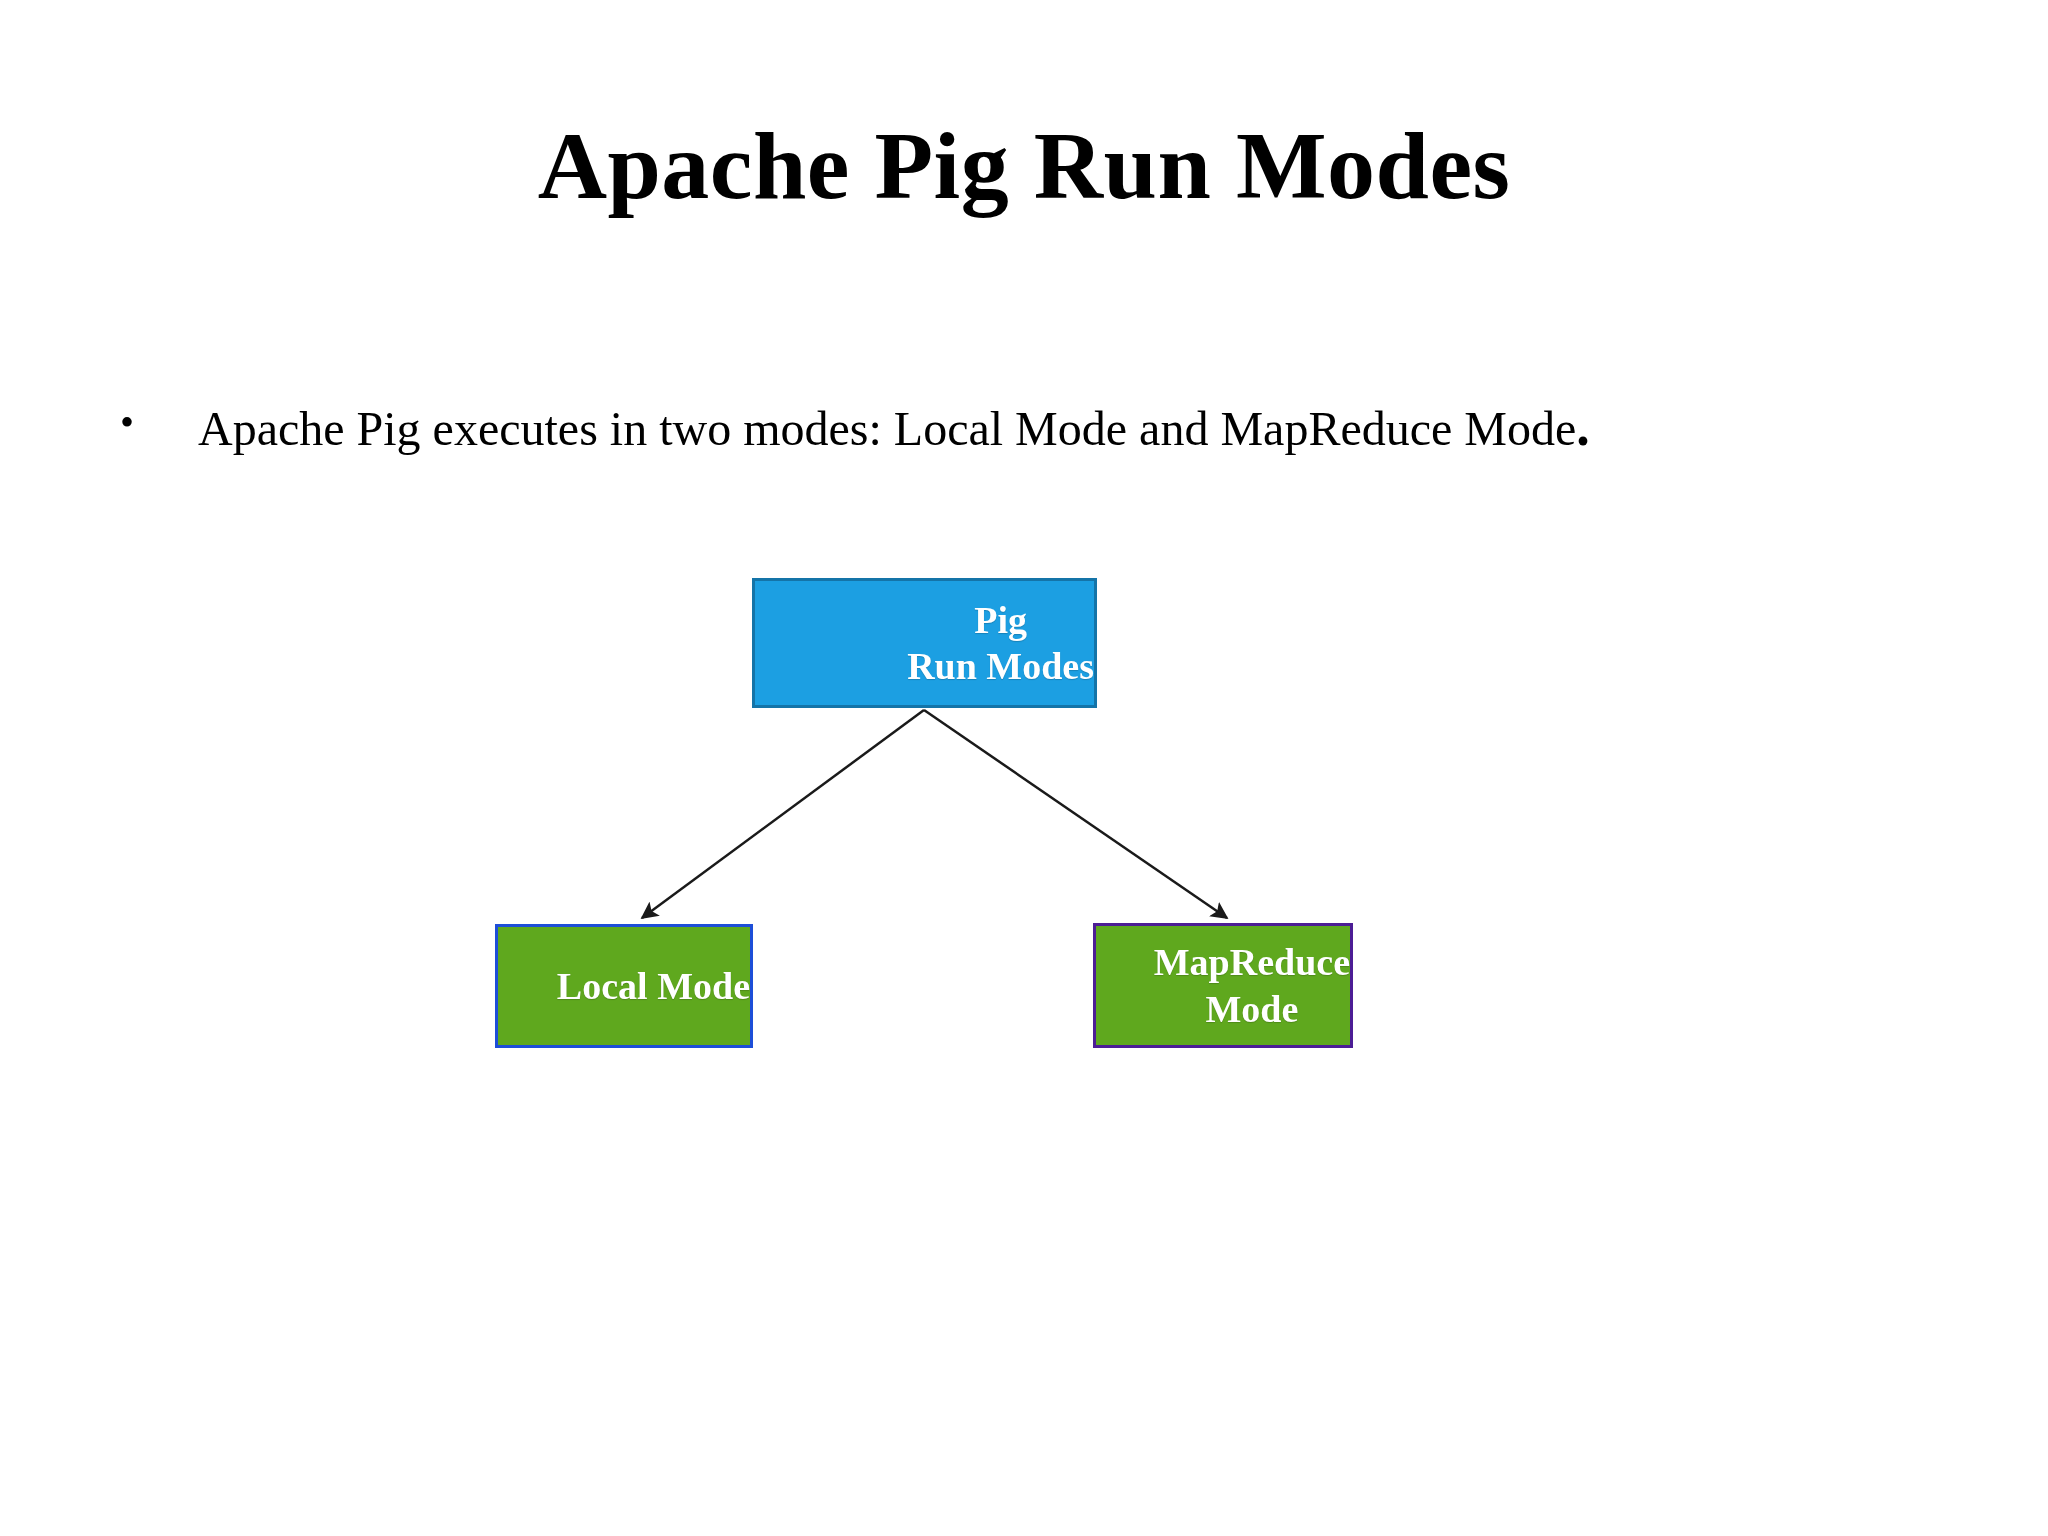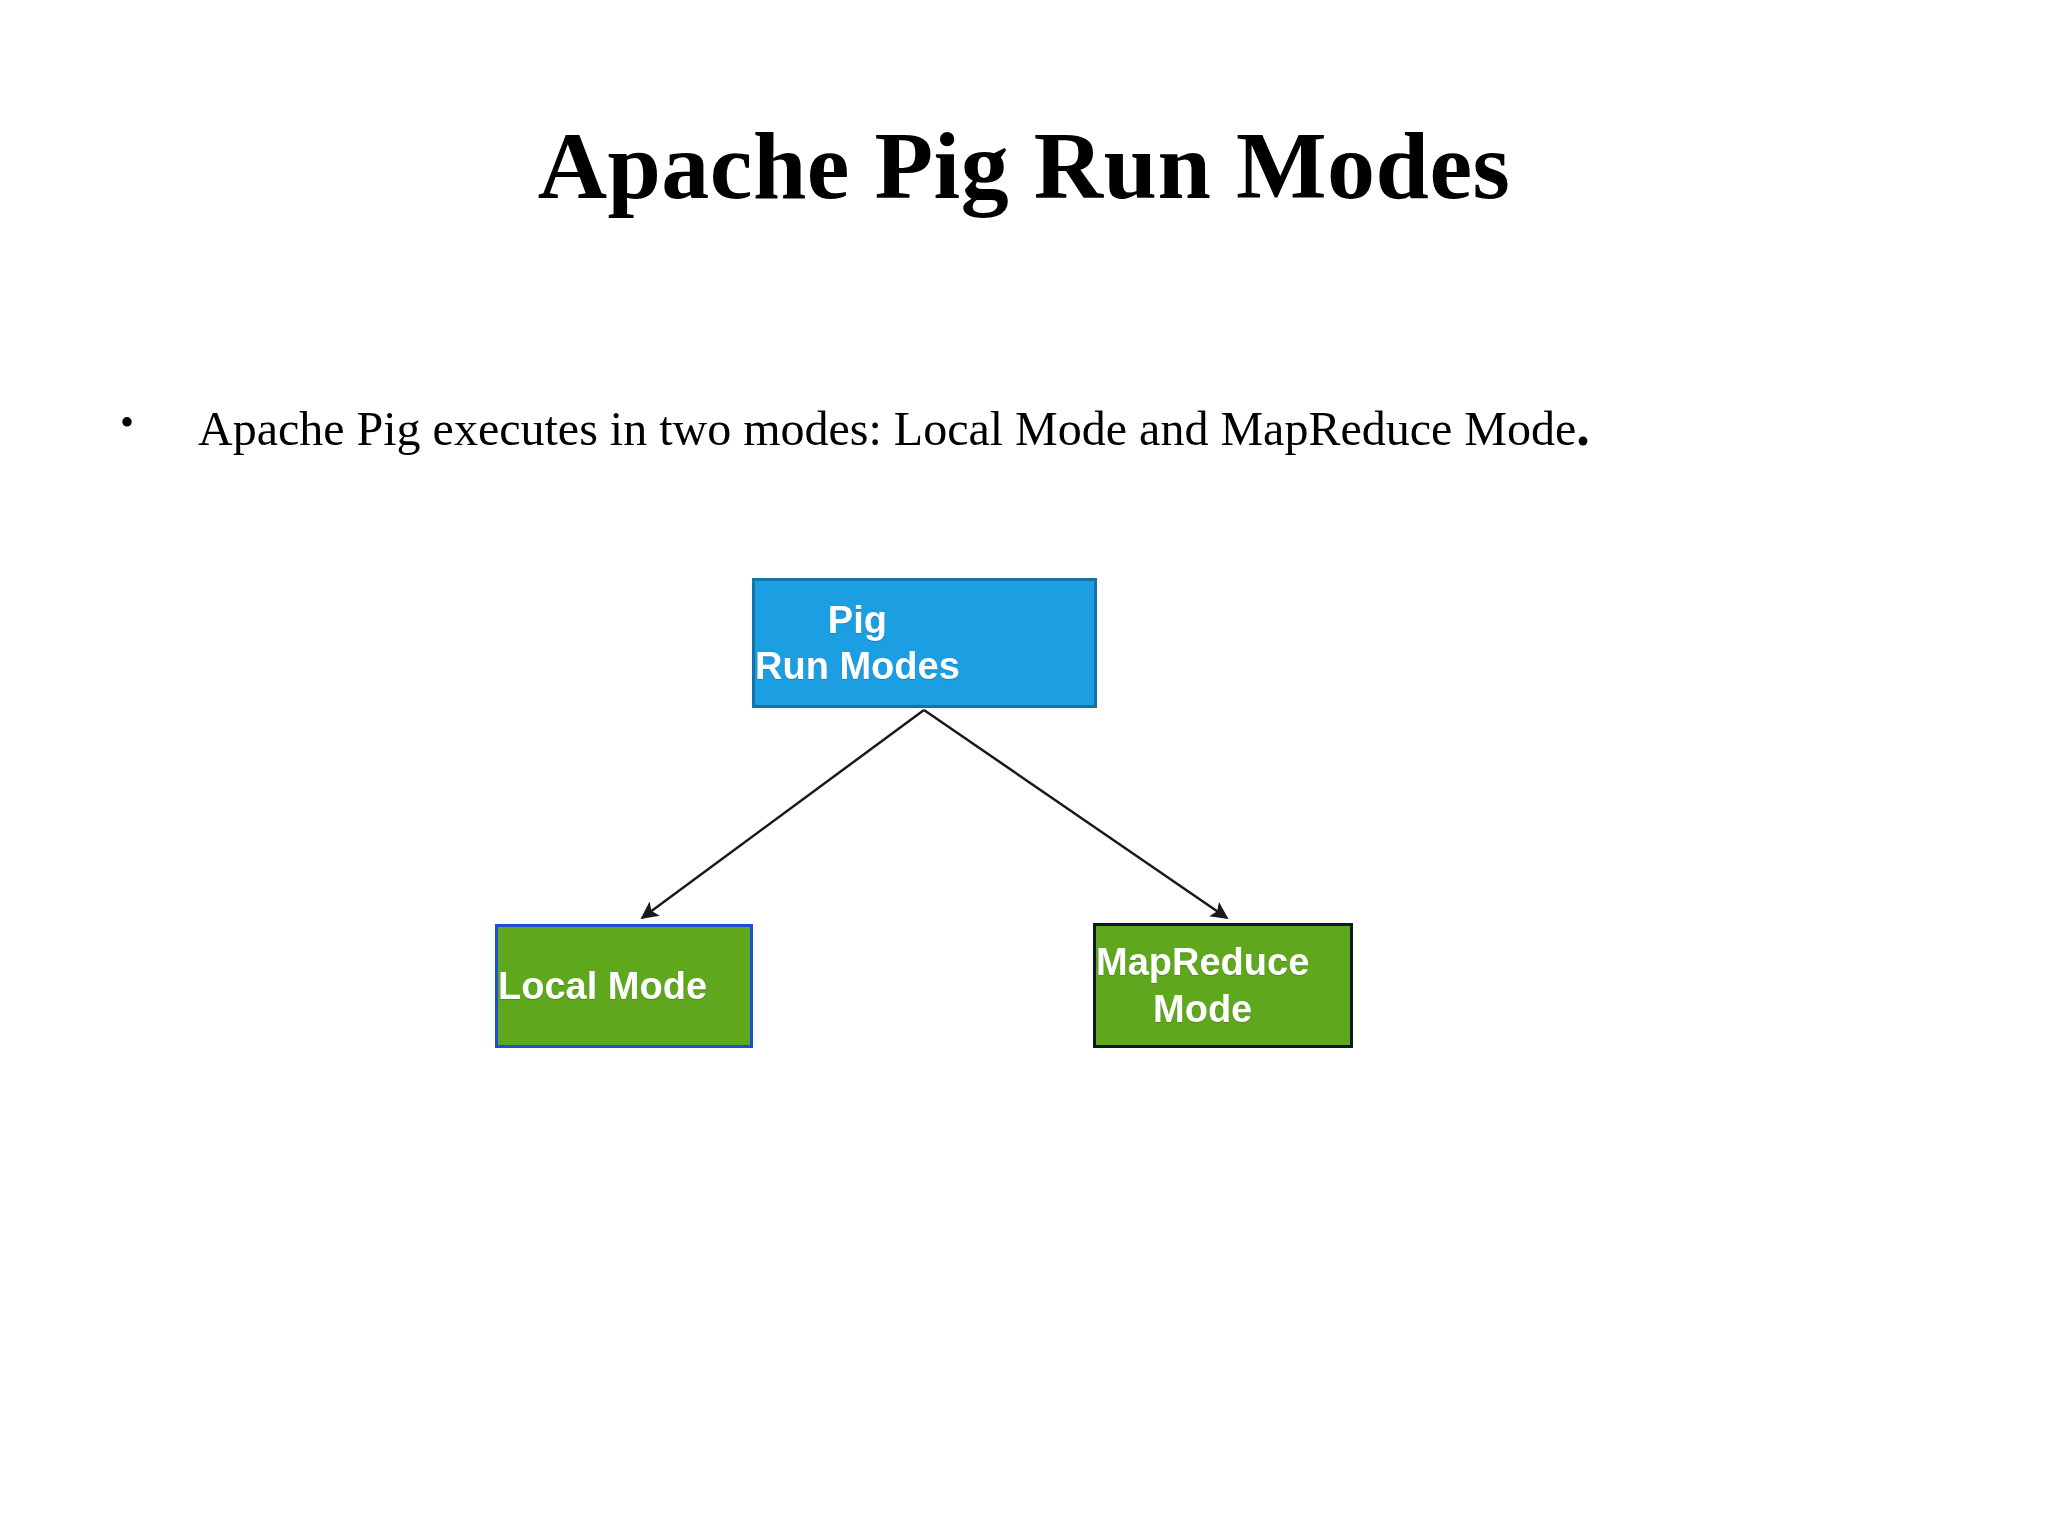--- a/index.html
+++ b/index.html
@@ -76,23 +76,23 @@
     position: absolute;
     left: 0;
     top: 0;
   }
 
   .node-box {
     position: absolute;
     box-sizing: border-box;
     display: flex;
     align-items: center;
-    justify-content: flex-start;
+    justify-content: flex-end;
     text-align: center;
-    font-family: Liberation Sans, sans-serif;
+    font-family: Liberation Serif, serif;
     font-weight: bold;
     color: #ffffff;
     pointer-events: auto;
   }
   .node-label {
     display: block;
     white-space: pre-line;
     text-shadow: 0 1px 1px rgba(0,0,0,0.18);
   }
 
@@ -117,21 +117,21 @@
     font-size: 38px;
     line-height: 1.22;
   }
 
   #node-mapreduce {
     left: 1093px;
     top: 923px;
     width: 260px;
     height: 125px;
     background: #5FA81E;
-    border: 3px solid #0f172a;
+    border: 3px solid #4c1d95;
     font-size: 38px;
     line-height: 1.22;
   }
 </style>
 </head>
 <body>
 
 <div id="slide-title">Apache Pig Run Modes</div>
 
 <div id="bullet-list">

